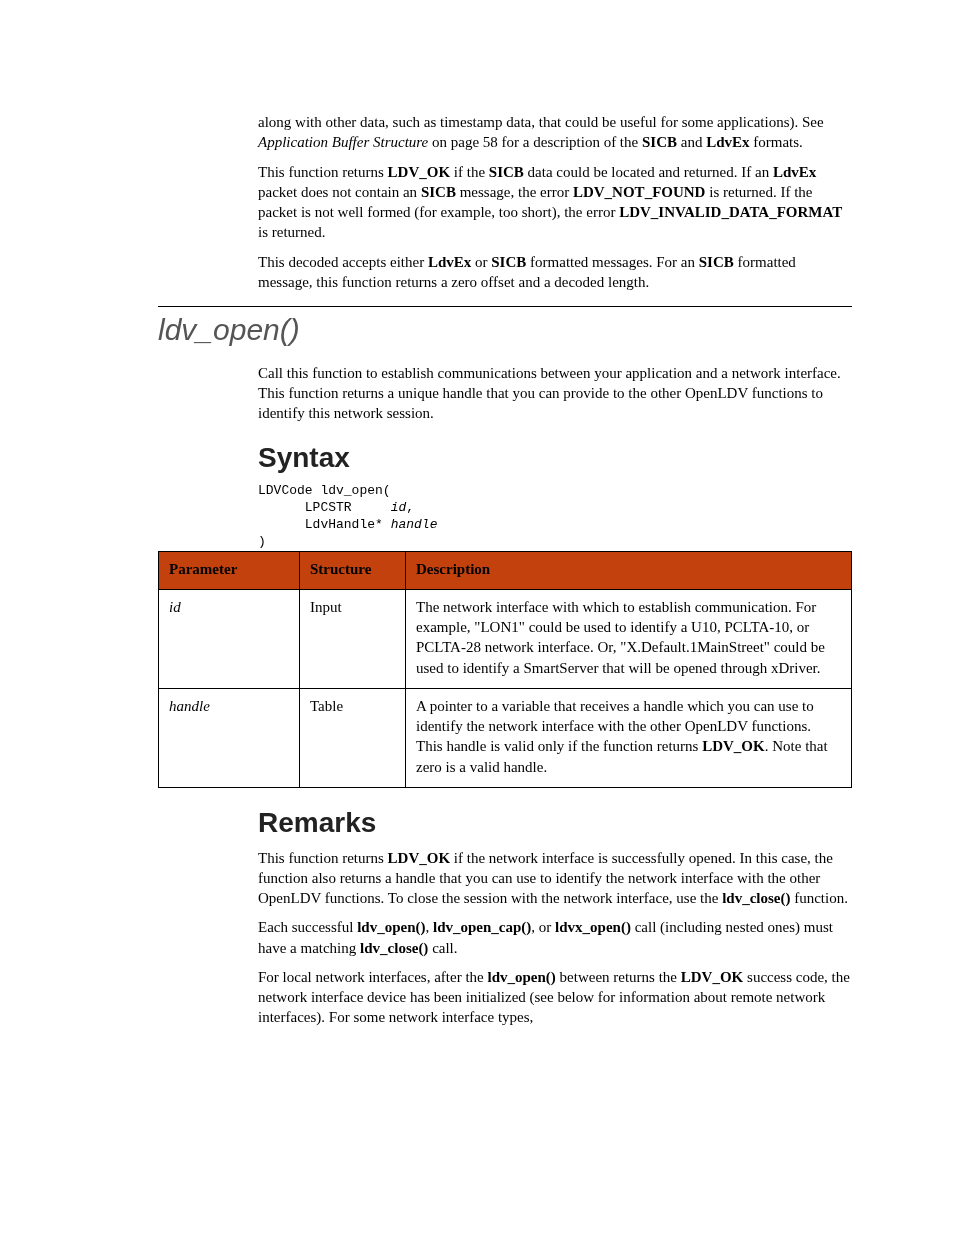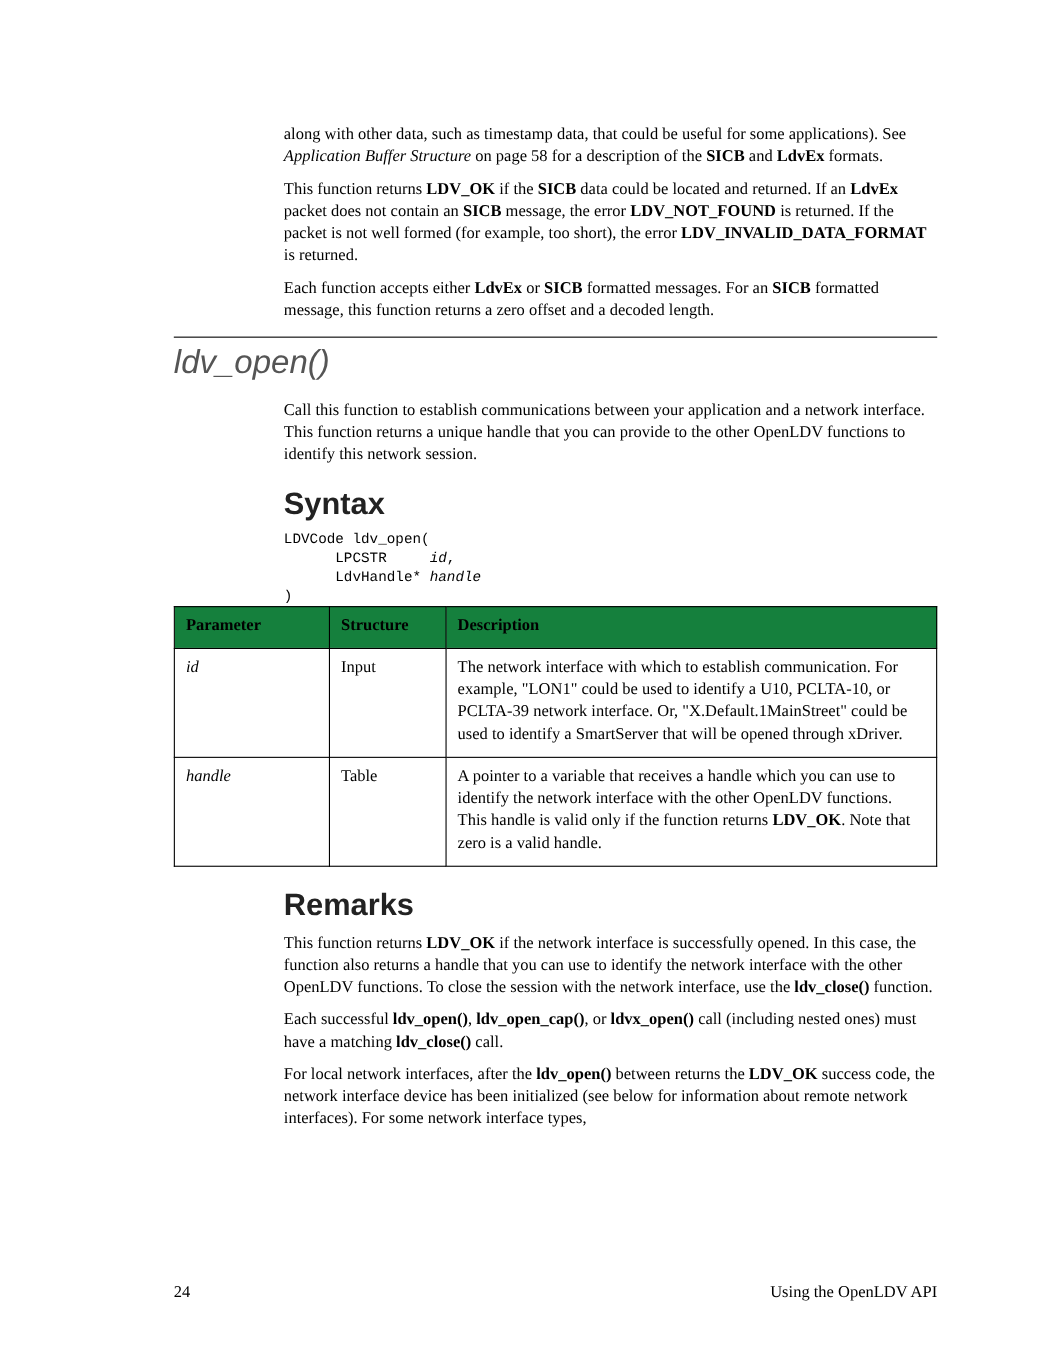--- a/index.html
+++ b/index.html
@@ -63,21 +63,21 @@
     margin: 0 0 10px 0;
   }
   table.params th, table.params td {
     border: 1px solid #000;
     padding: 7px 10px 10px 10px;
     vertical-align: top;
     text-align: left;
     font-size: 15px;
   }
   table.params th {
-    background: #15803d;
+    background: #c2410c;
     font-weight: bold;
   }
   .param-name { font-style: italic; }
   .col-param { width: 120px; }
   .col-dir { width: 85px; }
 
   .footer {
     position: absolute;
     bottom: 50px;
     left: 130px;
@@ -93,21 +93,21 @@
 <div class="page">
 
   <div class="body-col">
     <p>
       <span>along with other data, such as timestamp data, that could be useful for some applications).  See </span><i>Application Buffer Structure</i><span> on page 58 for a description of the </span><b>SICB</b><span> and </span><b>LdvEx</b><span> formats.</span>
     </p>
     <p>
       <span>This function returns </span><b>LDV_OK</b><span> if the </span><b>SICB</b><span> data could be located and returned.  If an </span><b>LdvEx</b><span> packet does not contain an </span><b>SICB</b><span> message, the error </span><b>LDV_NOT_FOUND</b><span> is returned.  If the packet is not well formed (for example, too short), the error </span><b>LDV_INVALID_DATA_FORMAT</b><span> is returned.</span>
     </p>
     <p>
-      <span>Each function accepts either </span><b>LdvEx</b><span> or </span><b>SICB</b><span> formatted messages.  For an </span><b>SICB</b><span> formatted message, this function returns a zero offset and a decoded length.</span>
+      <span>This decoded accepts either </span><b>LdvEx</b><span> or </span><b>SICB</b><span> formatted messages.  For an </span><b>SICB</b><span> formatted message, this function returns a zero offset and a decoded length.</span>
     </p>
   </div>
 
   <h1 class="section-title">ldv_open()</h1>
 
   <div class="body-col">
     <p>Call this function to establish communications between your application and a network interface.  This function returns a unique handle that you can provide to the other OpenLDV functions to identify this network session.</p>
 
     <h2 class="sub-title">Syntax</h2>
 <pre class="code"><span>LDVCode ldv_open(</span>
@@ -122,21 +122,21 @@
       <tr>
         <th class="col-param">Parameter</th>
         <th class="col-dir">Structure</th>
         <th>Description</th>
       </tr>
     </thead>
     <tbody>
       <tr>
         <td class="param-name">id</td>
         <td>Input</td>
-        <td>The network interface with which to establish communication.  For example, "LON1" could be used to identify a U10, PCLTA-10, or PCLTA-39 network interface.  Or, "X.Default.1MainStreet" could be used to identify a SmartServer that will be opened through xDriver.</td>
+        <td>The network interface with which to establish communication.  For example, "LON1" could be used to identify a U10, PCLTA-10, or PCLTA-28 network interface.  Or, "X.Default.1MainStreet" could be used to identify a SmartServer that will be opened through xDriver.</td>
       </tr>
       <tr>
         <td class="param-name">handle</td>
         <td>Table</td>
         <td>
           <span>A pointer to a variable that receives a handle which you can use to identify the network interface with the other OpenLDV functions.  This handle is valid only if the function returns </span><b>LDV_OK</b><span>.  Note that zero is a valid handle.</span>
         </td>
       </tr>
     </tbody>
   </table>
@@ -147,18 +147,14 @@
       <span>This function returns </span><b>LDV_OK</b><span> if the network interface is successfully opened.  In this case, the function also returns a handle that you can use to identify the network interface with the other OpenLDV functions.  To close the session with the network interface, use the </span><b>ldv_close()</b><span> function.</span>
     </p>
     <p>
       <span>Each successful </span><b>ldv_open()</b><span>, </span><b>ldv_open_cap()</b><span>, or </span><b>ldvx_open()</b><span> call (including nested ones) must have a matching </span><b>ldv_close()</b><span> call.</span>
     </p>
     <p>
       <span>For local network interfaces, after the </span><b>ldv_open()</b><span> between returns the </span><b>LDV_OK</b><span> success code, the network interface device has been initialized (see below for information about remote network interfaces).  For some network interface types,</span>
     </p>
   </div>
 
-  <div class="footer">
-    <span>24</span>
-    <span>Using the OpenLDV API</span>
-  </div>
 
 </div>
 
 </body></html>

